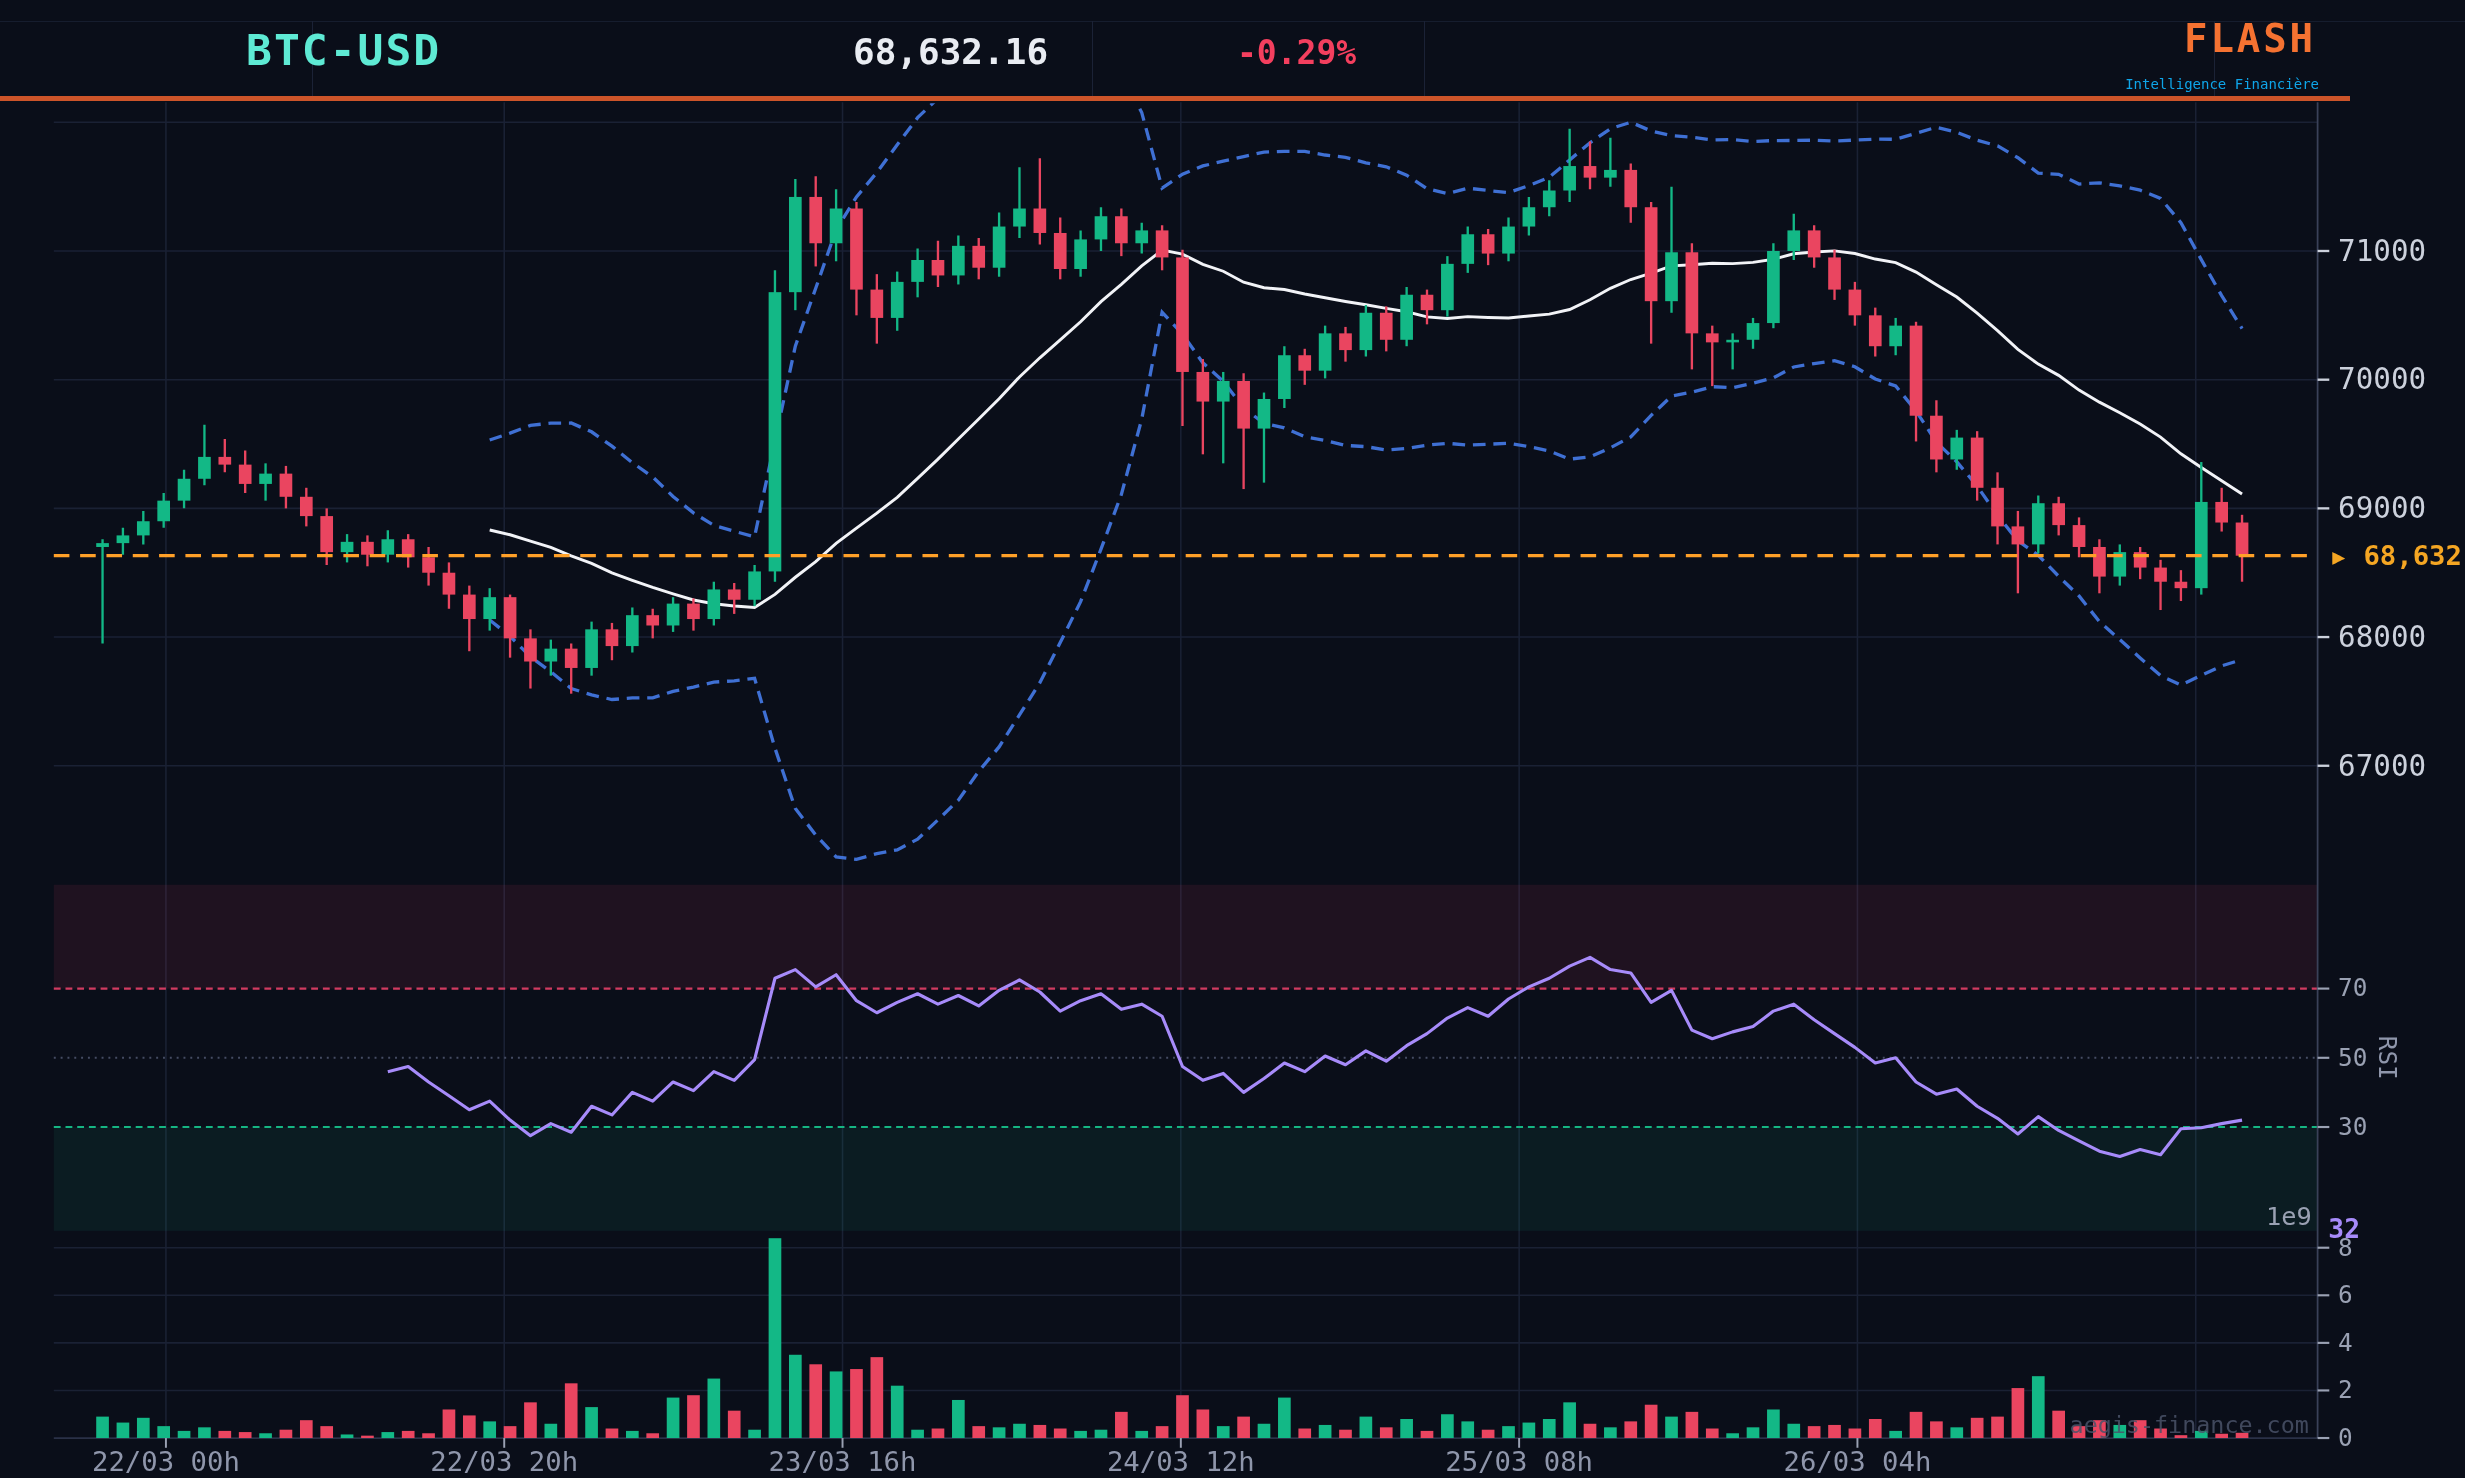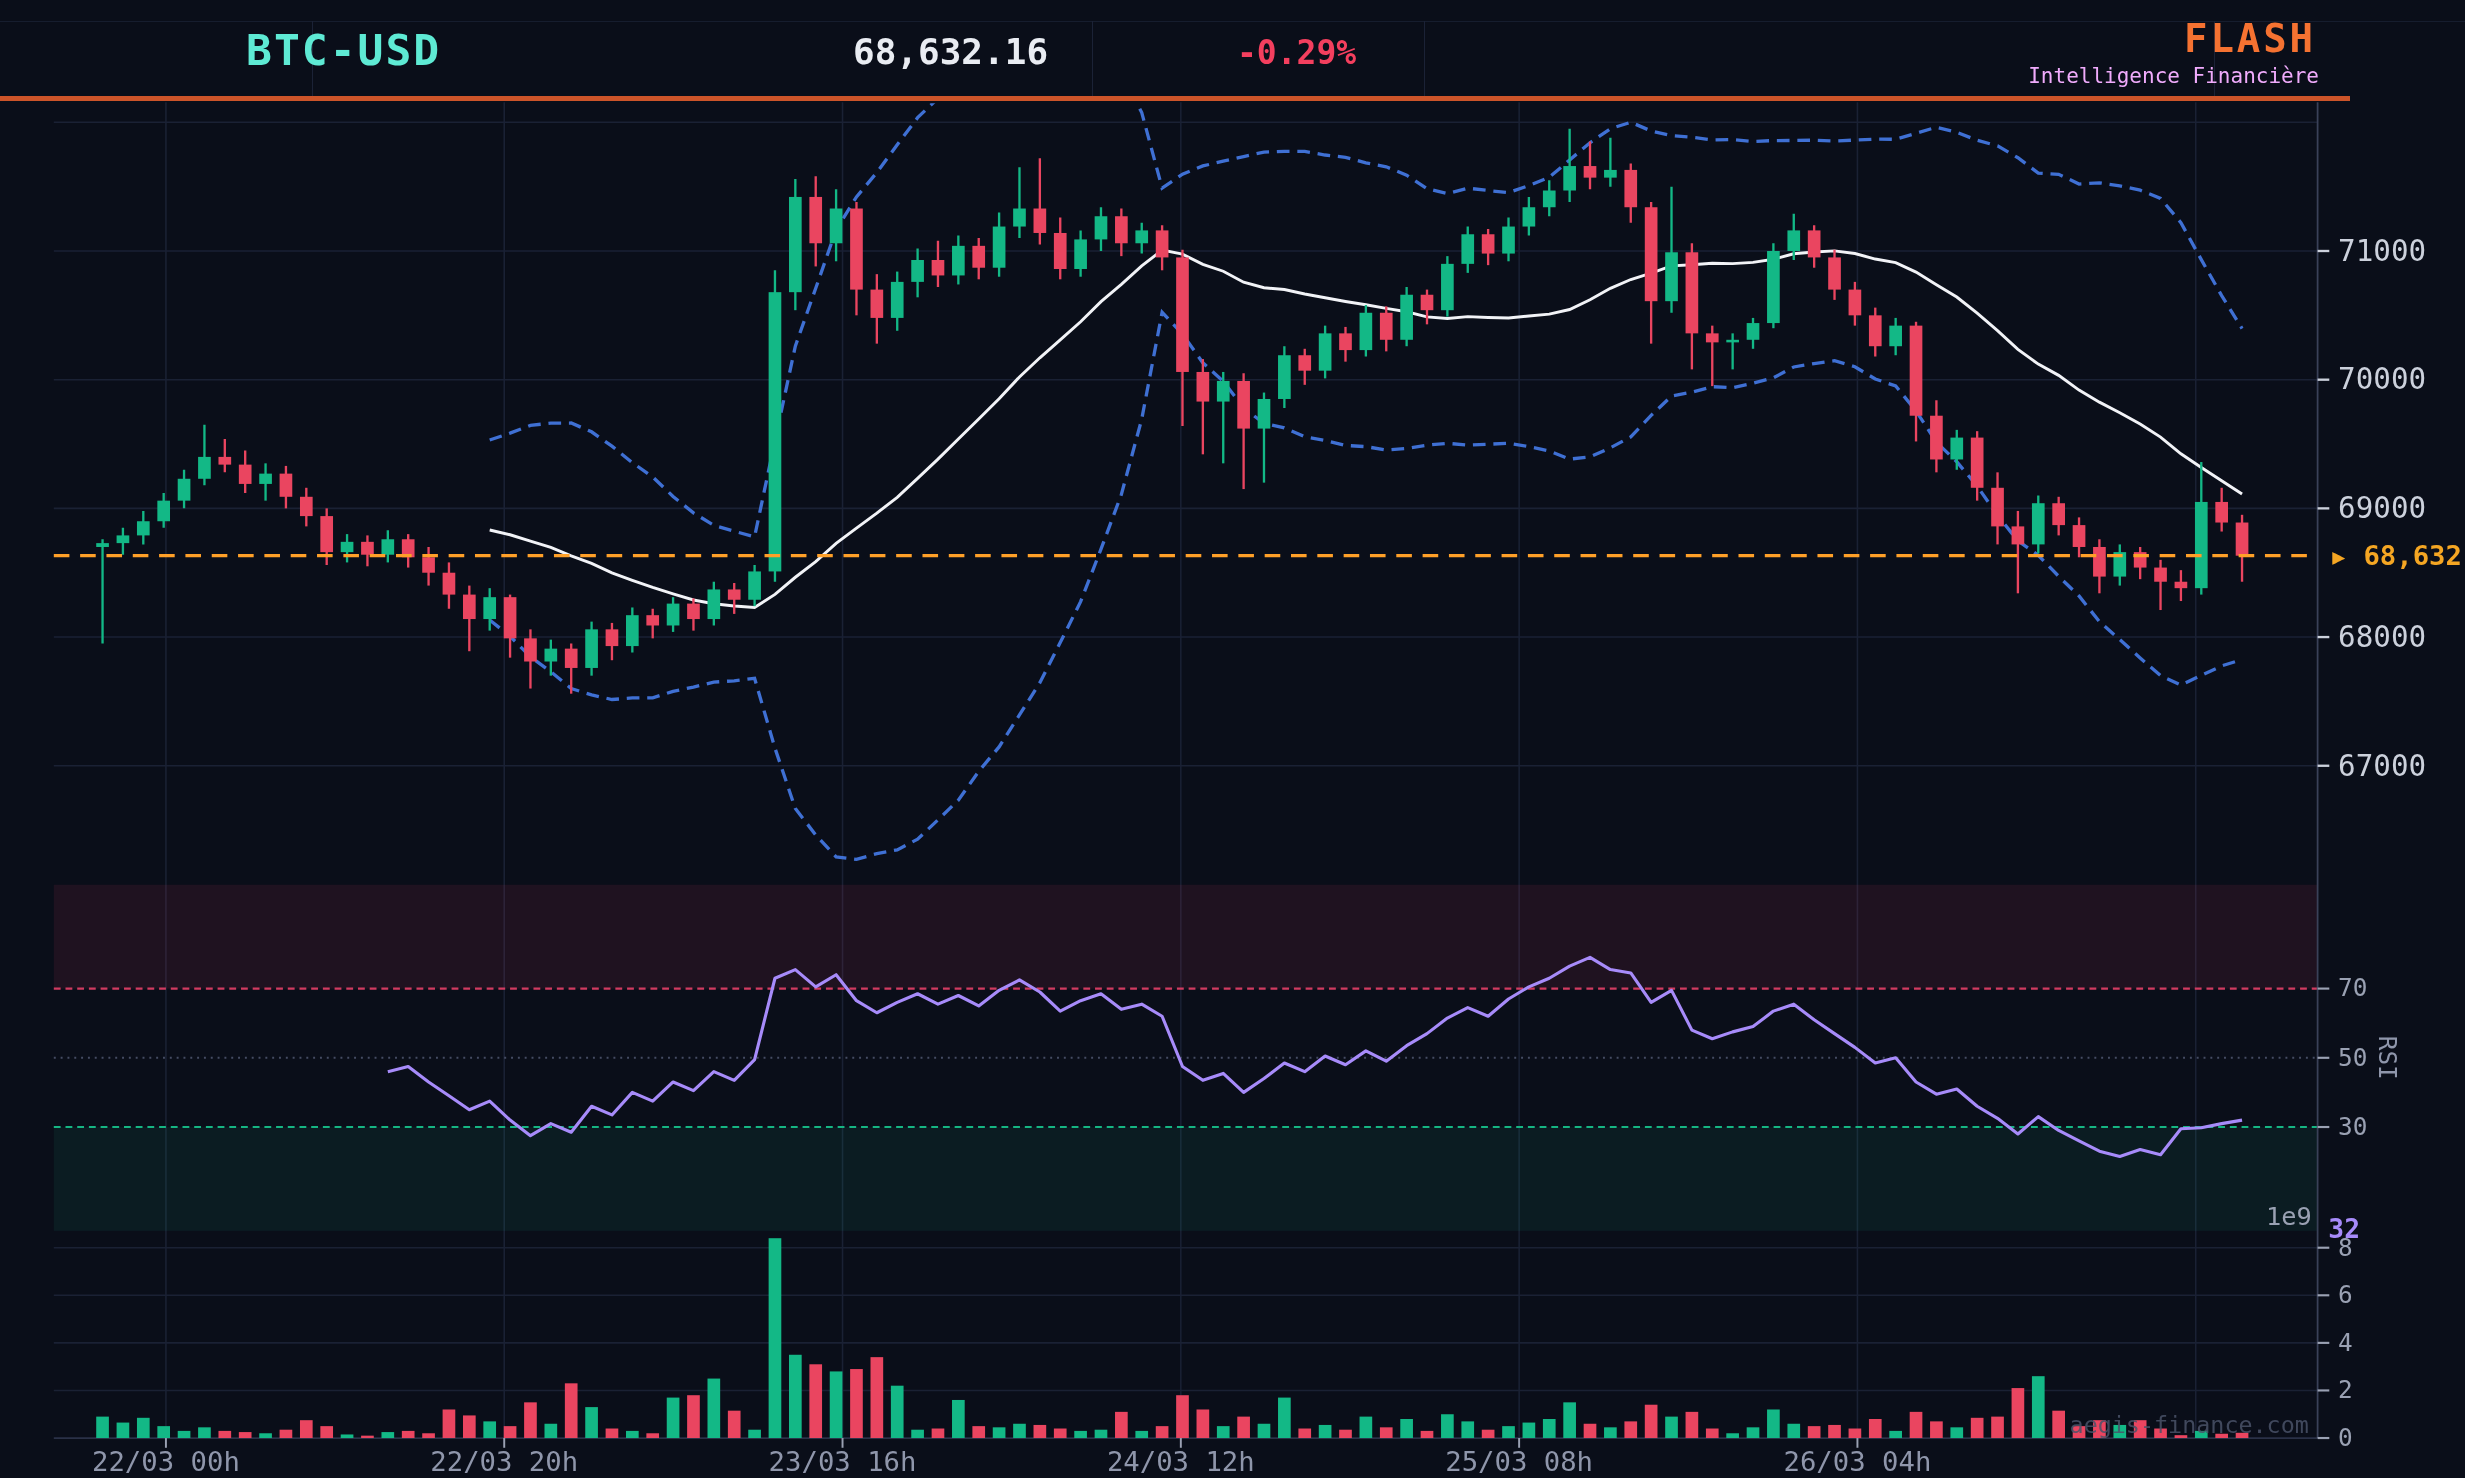--- a/index.html
+++ b/index.html
@@ -14,21 +14,21 @@
   .flash-badge{
     position:absolute;left:18.5px;top:12.7px;width:204px;height:73px;
     background:#fc7533;color:#10131c;font-weight:bold;font-size:22.4px;letter-spacing:2px;
     display:flex;align-items:center;justify-content:center;
     font-family:"DejaVu Sans","Liberation Sans",sans-serif;
   }
   .symbol{position:absolute;left:246px;top:25px;color:#5eead4;font-weight:bold;font-size:43px;letter-spacing:2px;}
   .price{position:absolute;left:853px;top:31px;color:#e9ecf2;font-weight:bold;font-size:36px;}
   .change{position:absolute;left:1237px;top:33px;color:#f43f5e;font-weight:bold;font-size:33px;}
   .brand{position:absolute;right:149px;top:15.6px;color:#f57231;font-weight:bold;font-size:39px;letter-spacing:2.9px;}
-  .brand-sub{position:absolute;right:146px;top:64px;color:#f0abfc;font-size:21px;}
+  .brand-sub{position:absolute;right:146px;top:76px;color:#0ea5e9;font-size:14px;}
   svg text{font-family:"DejaVu Sans Mono","Liberation Mono",monospace;}
 </style>
 </head>
 <body>
 
 <div id="app">
   <div class="hdr-line"></div>
   <div class="hdr-sep" style="left:312px"></div>
   <div class="hdr-sep" style="left:1092px"></div>
   <div class="hdr-sep" style="left:1424px"></div>

